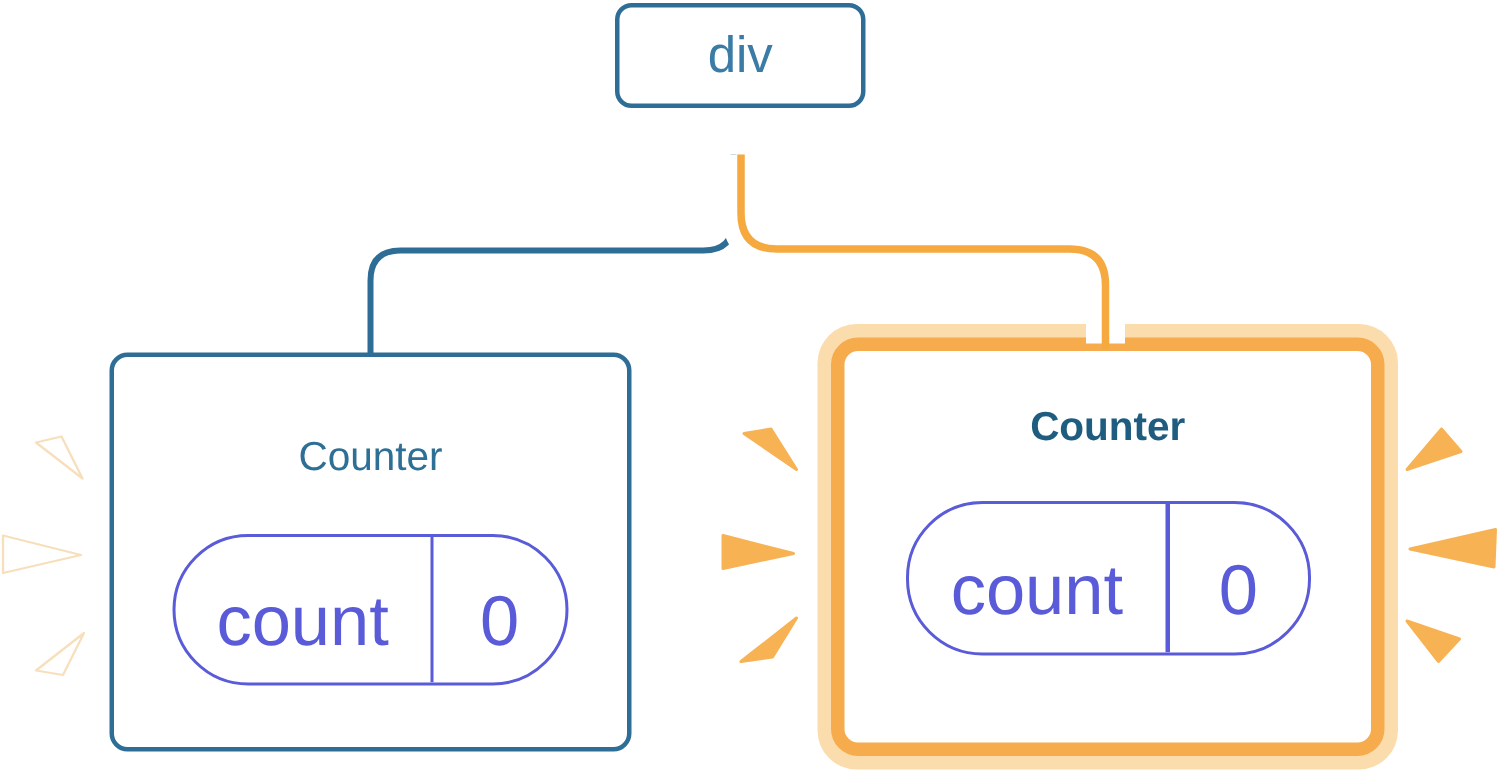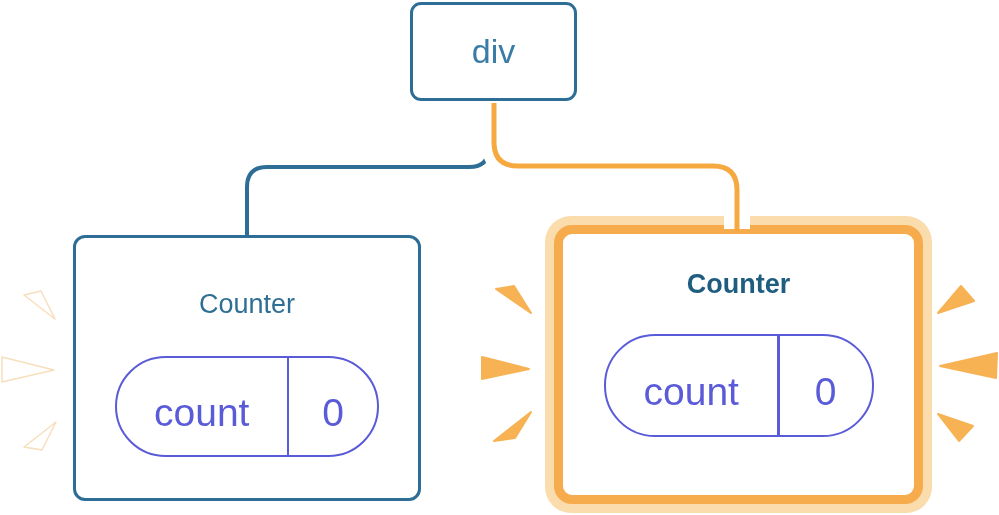--- a/index.html
+++ b/index.html
@@ -24,21 +24,21 @@
     font-family:"Liberation Sans", sans-serif;
   }
   svg.layer{position:absolute;left:0;top:0;z-index:3;}
   .blue-line{fill:none;stroke:var(--node-border-blue);stroke-width:4;}
   .pipe-casing{fill:none;stroke:#FFFFFF;stroke-width:26;}
   .pipe-orange{fill:none;stroke:var(--connector-orange);stroke-width:5;}
   .burst-orange{fill:var(--burst-orange);stroke:var(--burst-orange);stroke-width:2;stroke-linejoin:round;}
   .burst-white{fill:var(--burst-white);stroke:var(--burst-white-edge);stroke-width:1.5;stroke-linejoin:round;}
 
   .node-div{
-    position:absolute;left:410px;top:2px;width:167px;height:99px;
+    position:absolute;left:410px;top:2px;width:167px;height:70px;
     box-sizing:border-box;
     background:#fff;border:3px solid var(--node-border-blue);border-radius:11px;
     display:flex;align-items:center;justify-content:center;
     z-index:2;
     font-size:34px;color:var(--node-text-blue);
   }
 
   .card{
     position:absolute;
     box-sizing:border-box;
@@ -81,21 +81,21 @@
     width:264px;height:101px;
     border:2.5px solid var(--state-purple);
     border-radius:51px;
     display:flex;align-items:stretch;
     overflow:hidden;
     background:#fff;
   }
   .hl-inner .pill{width:270px;height:103px;margin-top:28px;}
   .pill .cell{
     display:flex;align-items:center;justify-content:center;
-    font-size:39px;color:var(--state-purple);margin-top:13px;
+    font-size:47px;color:var(--state-purple);margin-top:13px;
   }
   .pill .key-cell{flex:1;}
   .pill .divider{width:2.5px;background:var(--state-purple);}
   .pill .val-cell{width:88px;}
   .hl-inner .pill .val-cell{width:92px;}
 </style>
 </head>
 <body>
 
 <div class="stage">

